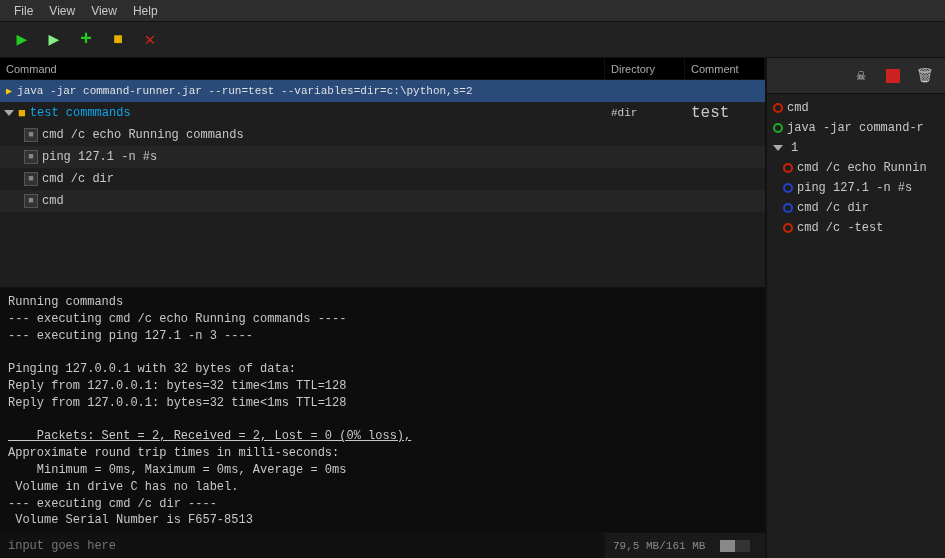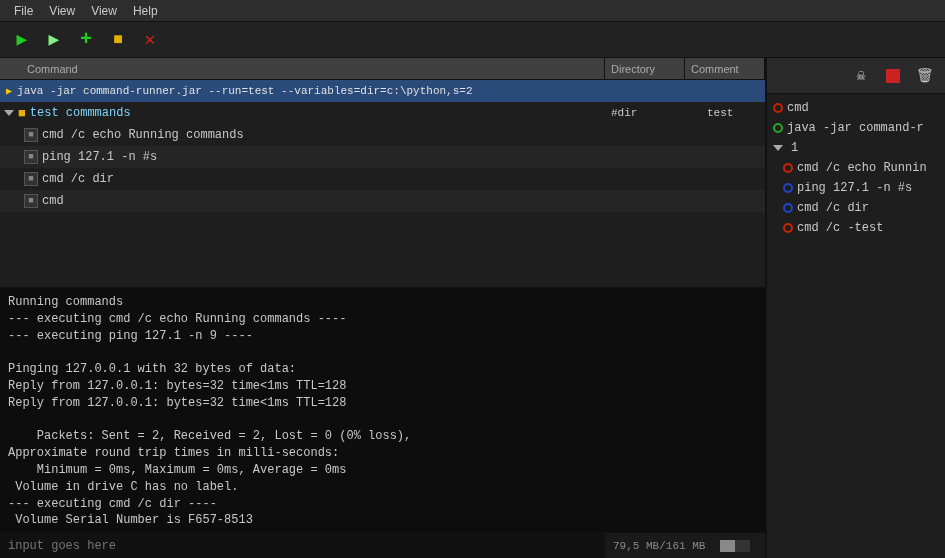--- a/index.html
+++ b/index.html
@@ -69,24 +69,23 @@
     
     #command-table-area {
       background: #1e1e1e;
       border-bottom: 1px solid #111;
       height: 230px;
       overflow: hidden;
     }
     #command-table-header {
       display: grid;
       grid-template-columns: 1fr 80px 80px;
-      background: #404040;
+      background: #000000;
       border-bottom: 1px solid #111;
       height: 22px;
-      padding-left: 21px;
     }
     .th {
       padding: 3px 6px;
       color: #aaa;
       font-size: 11px;
       font-family: 'Segoe UI', Arial, sans-serif;
       border-right: 1px solid #111;
       display: flex;
       align-items: center;
     }
@@ -114,21 +113,21 @@
       height: 22px;
       align-items: center;
     }
     .group-row-label {
       display: flex;
       align-items: center;
       padding: 0 4px;
       gap: 4px;
     }
     .group-row-dir { padding: 0 6px; color: #c8c8c8; font-size: 11px; }
-    .group-row-comment { padding: 0 6px; color: #c8c8c8; font-size: 11px; margin-left: 16px; }
+    .group-row-comment { padding: 0 6px; color: #c8c8c8; font-size: 16px; }
     .sub-cmd {
       display: grid;
       grid-template-columns: 1fr 80px 80px;
       height: 22px;
       align-items: center;
       padding-left: 20px;
     }
     .sub-cmd-label {
       display: flex;
       align-items: center;
@@ -292,21 +291,21 @@
 
         <div class="cmd-row-active">
           <span class="cmd-icon" style="color:#ffcc00; margin-right:5px;">▶</span>
           <span style="font-size:11px;">java -jar command-runner.jar --run=test --variables=dir=c:\python,s=2</span>
         </div>
 
         <div class="group-row" style="background:#1e1e1e;">
           <div class="group-row-label">
             <span class="triangle-down"></span>
             <span style="color:#e8b000; font-size:13px;">■</span>
-            <span style="color:#7dd3fc;">test commmands</span>
+            <span style="color:#0ea5e9;">test commmands</span>
           </div>
           <div class="group-row-dir">#dir</div>
           <div class="group-row-comment">test</div>
         </div>
 
         <div class="sub-cmd" style="background:#1e1e1e;">
           <div class="sub-cmd-label">
             <span class="cmd-icon-box">■</span>
             <span>cmd /c echo Running commands</span>
           </div>
@@ -340,27 +339,27 @@
           <div></div>
           <div></div>
         </div>
       </div>
     </div>
 
     <div id="output-area">
       <div id="output-lines">
           <div style="white-space: pre; min-height: 1em;">Running commands</div>
           <div style="white-space: pre; min-height: 1em;">--- executing cmd /c echo Running commands ----</div>
-          <div style="white-space: pre; min-height: 1em;">--- executing ping 127.1 -n 9 ----</div>
+          <div style="white-space: pre; min-height: 1em;">--- executing ping 127.1 -n 3 ----</div>
           <div style="white-space: pre; min-height: 1em;">&nbsp;</div>
           <div style="white-space: pre; min-height: 1em;">Pinging 127.0.0.1 with 32 bytes of data:</div>
           <div style="white-space: pre; min-height: 1em;">Reply from 127.0.0.1: bytes=32 time&lt;1ms TTL=128</div>
           <div style="white-space: pre; min-height: 1em;">Reply from 127.0.0.1: bytes=32 time&lt;1ms TTL=128</div>
           <div style="white-space: pre; min-height: 1em;">&nbsp;</div>
-          <div style="white-space: pre; min-height: 1em;">    Packets: Sent = 2, Received = 2, Lost = 0 (0% loss),</div>
+          <div style="white-space: pre; min-height: 1em; text-decoration: underline;">    Packets: Sent = 2, Received = 2, Lost = 0 (0% loss),</div>
           <div style="white-space: pre; min-height: 1em;">Approximate round trip times in milli-seconds:</div>
           <div style="white-space: pre; min-height: 1em;">    Minimum = 0ms, Maximum = 0ms, Average = 0ms</div>
           <div style="white-space: pre; min-height: 1em;"> Volume in drive C has no label.</div>
           <div style="white-space: pre; min-height: 1em;">--- executing cmd /c dir ----</div>
           <div style="white-space: pre; min-height: 1em;"> Volume Serial Number is F657-8513</div>
         </div>
     </div>
 
     <div id="input-bar">
       <input type="text" id="input-field" placeholder="input goes here" style="">

